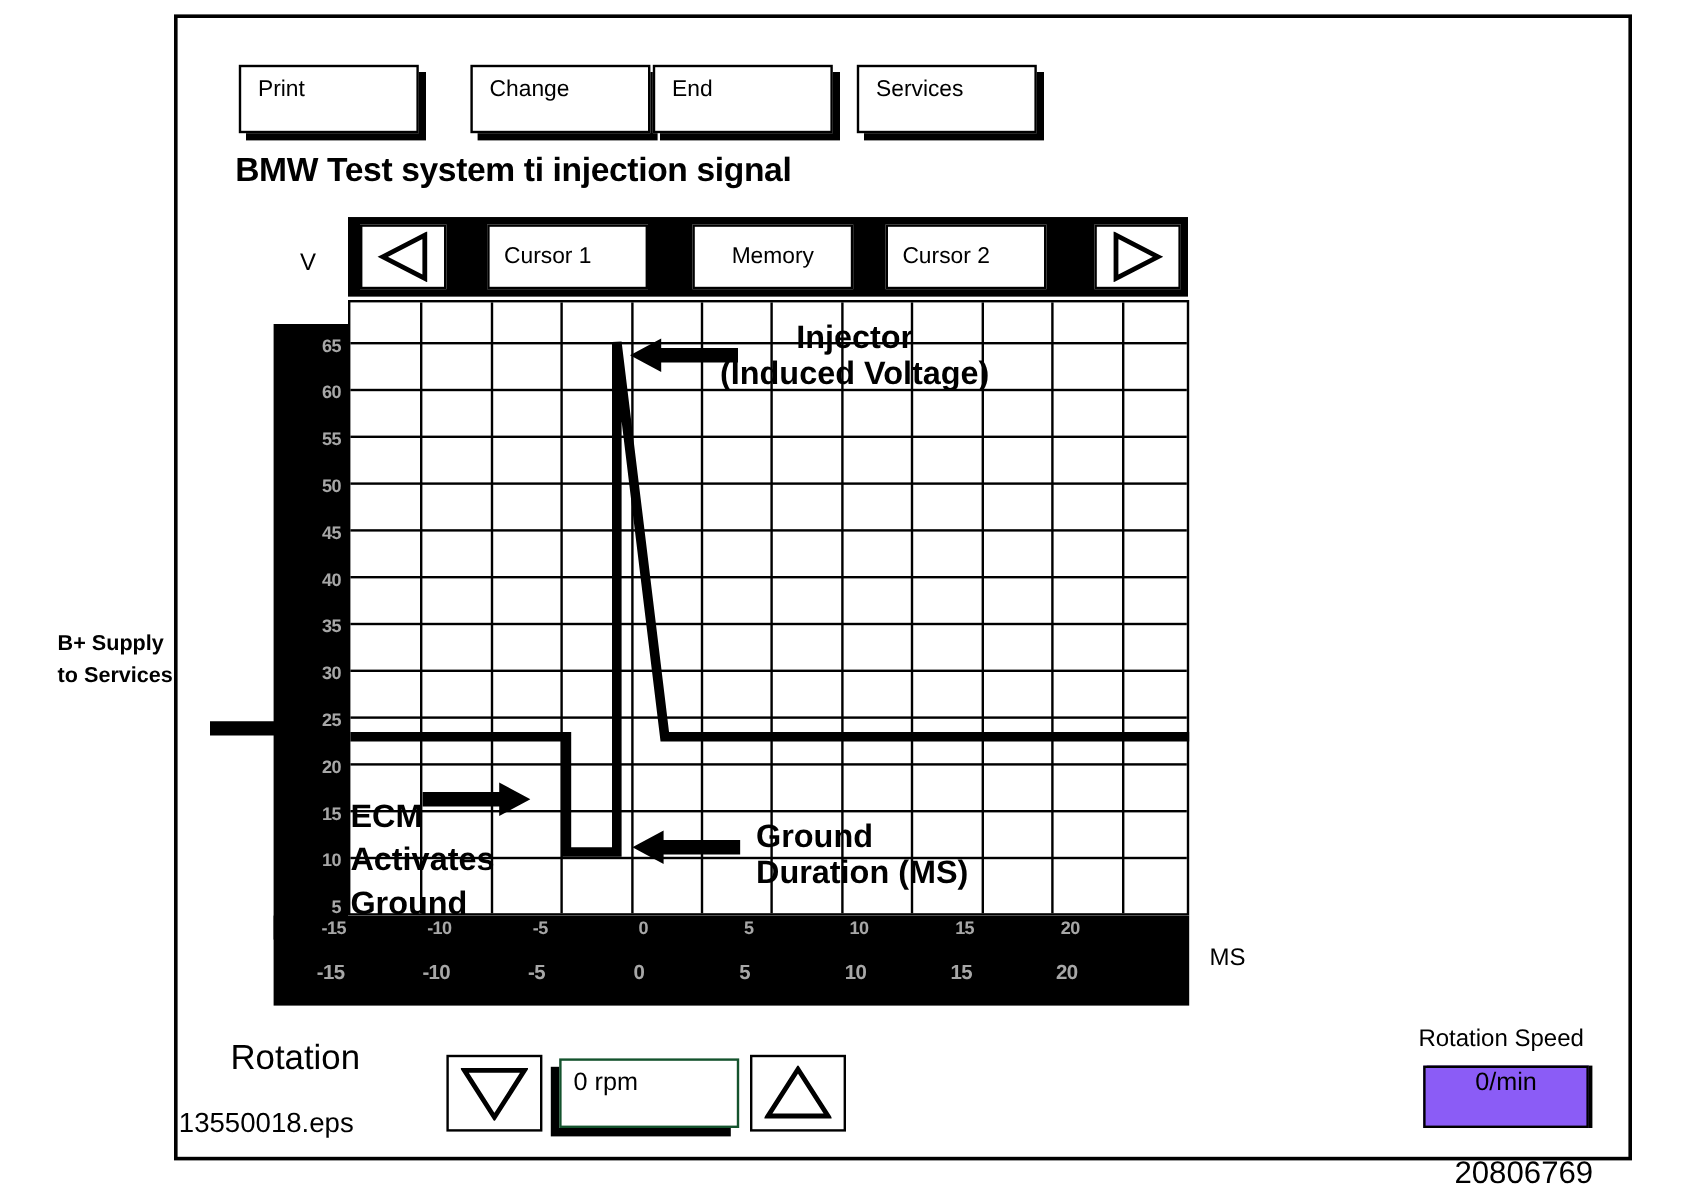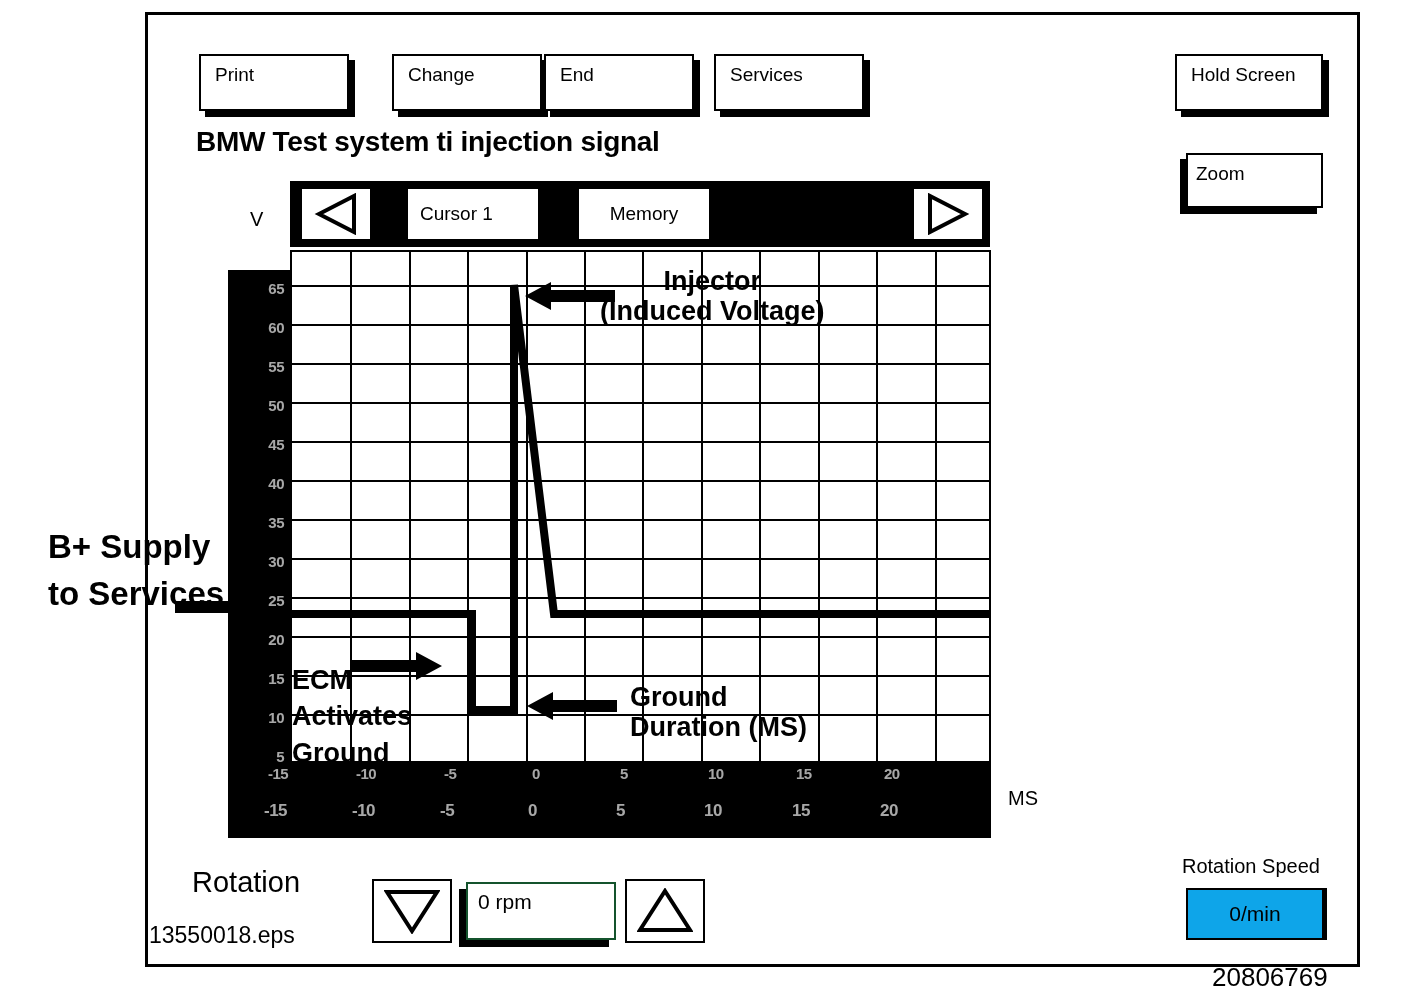--- a/index.html
+++ b/index.html
@@ -203,21 +203,21 @@
   }
   .anno-ecm {
     left: 292px;
     top: 662px;
     font-size: 27px;
     line-height: 1.35;
   }
   .anno-bplus {
     left: 48px;
     top: 524px;
-    font-size: 33px;
+    font-size: 18px;
     line-height: 1.42;
   }
 
   .arrow-svg { position: absolute; pointer-events: none; }
 
   
   .rotation-label {
     position: absolute;
     left: 192px;
     top: 866px;
@@ -263,23 +263,23 @@
     white-space: nowrap;
   }
   .rot-speed-field {
     position: absolute;
     left: 1186px;
     top: 888px;
     width: 138px;
     height: 52px;
     box-sizing: border-box;
     border: 2px solid #000;
-    background: #0ea5e9;
+    background: #8b5cf6;
     display: flex;
-    align-items: center;
+    align-items: flex-start;
     justify-content: center;
     font-size: 21px;
     box-shadow: 3px 0 0 0 #000;
   }
 
   .figure-number {
     position: absolute;
     left: 1212px;
     top: 962px;
     font-size: 26px;
@@ -298,42 +298,39 @@
     <div class="btn" style="left:228px; top:39px; width:150px; height:57px;margin-left:16px;">
       <span>Change</span>
     </div>
     <div class="btn" style="left:396px; top:39px; width:150px; height:57px;">
       <span>End</span>
     </div>
     <div class="btn" style="left:566px; top:39px; width:150px; height:57px;">
       <span>Services</span>
     </div>
 
-    <div class="btn" style="left:1027px; top:39px; width:148px; height:57px;">
-      <span>Hold Screen</span>
-    </div>
-    <div class="btn shadow-left" style="left:1038px; top:138px; width:137px; height:55px; padding-left:8px;">
-      <span>Zoom</span>
-    </div>
 
   </div>
 
   <div class="title">BMW Test system ti injection signal</div>
 
   <div class="cursor-bar">
     <div class="cb-item arrowbox" style="left:8px; width:72px;">
       <svg width="44" height="42" viewBox="0 0 44 42">
         <polygon points="5,21 40,3 40,39" fill="none" stroke="#000" stroke-width="4"></polygon>
       </svg>
     </div>
     <div class="cb-item lbl" style="left:114px; width:134px;">
       <span>Cursor 1</span>
     </div>
     <div class="cb-item lbl" style="left:285px; width:134px; justify-content:center; padding-left:0;">
       <span>Memory</span>
+    </div>
+    <div class="cb-item lbl" style="left:446px; width:134px;">
+      <span>Cursor 2</span>
     </div>
     <div class="cb-item arrowbox" style="left:620px; width:72px;">
       <svg width="44" height="42" viewBox="0 0 44 42">
         <polygon points="39,21 4,3 4,39" fill="none" stroke="#000" stroke-width="4"></polygon>
       </svg>
     </div>
   </div>
 
   <div class="axis-v-label">V</div>
 

